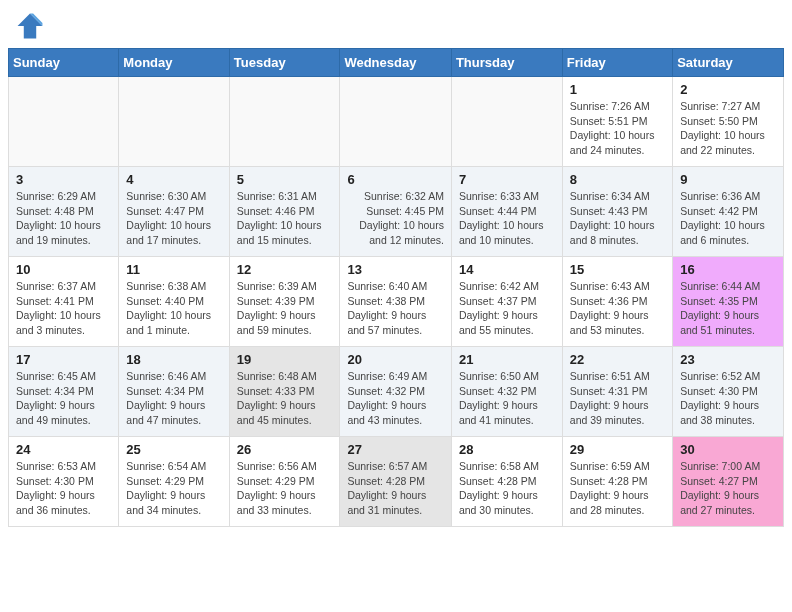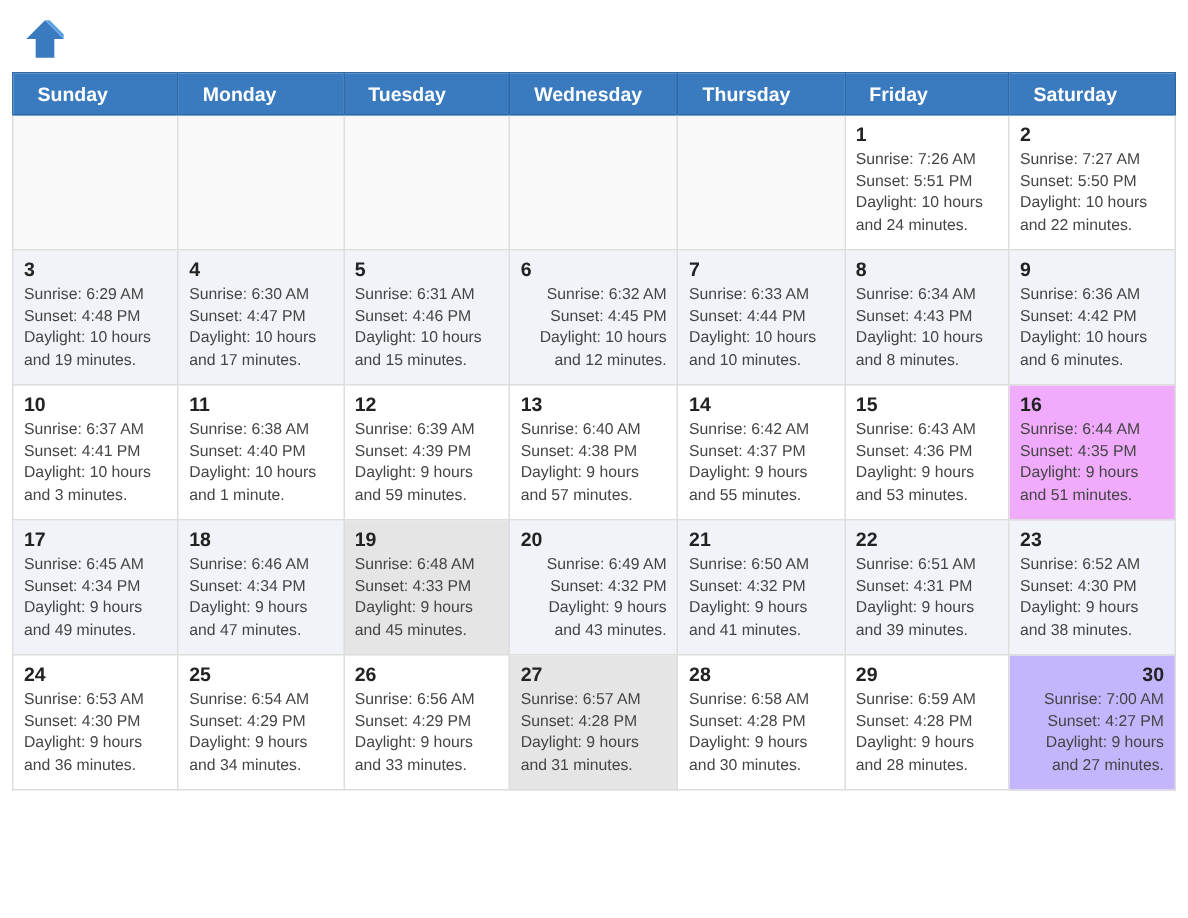--- a/index.html
+++ b/index.html
@@ -52,21 +52,21 @@
       width: 100%;
       border-collapse: collapse;
       border: 1px solid #ccc;
       margin: 0 0 0 0;
     }
     
     .calendar th {
       background-color: #3a7abf;
       color: white;
       text-align: left;
-      padding: 6px 16px;
+      padding: 6px 4px;
       font-size: 13px;
       font-weight: bold;
       border: 1px solid #2d6aa8;
     }
     
     .calendar td {
       vertical-align: top;
       padding: 5px 7px;
       font-size: 11px;
       color: #333;
@@ -265,21 +265,21 @@
 Daylight: 9 hours and 47 minutes.</div>
           </td>
           <td style="background-color: #e5e5e5;">
             <span class="day-number">19</span>
             <div class="day-info" style="white-space: pre-line;">Sunrise: 6:48 AM
 Sunset: 4:33 PM
 Daylight: 9 hours and 45 minutes.</div>
           </td>
           <td style="background-color: rgb(240, 244, 248);">
             <span class="day-number">20</span>
-            <div class="day-info" style="white-space: pre-line; text-align: right;">Sunrise: 6:49 AM
+            <div class="day-info" style="white-space: pre-line;">Sunrise: 6:49 AM
 Sunset: 4:32 PM
 Daylight: 9 hours and 43 minutes.</div>
           </td>
           <td style="background-color: rgb(240, 244, 248);">
             <span class="day-number">21</span>
             <div class="day-info" style="white-space: pre-line;">Sunrise: 6:50 AM
 Sunset: 4:32 PM
 Daylight: 9 hours and 41 minutes.</div>
           </td>
           <td style="background-color: rgb(240, 244, 248);">
@@ -325,21 +325,21 @@
             <div class="day-info" style="white-space: pre-line;">Sunrise: 6:58 AM
 Sunset: 4:28 PM
 Daylight: 9 hours and 30 minutes.</div>
           </td>
           <td style="background-color: rgb(255, 255, 255);">
             <span class="day-number">29</span>
             <div class="day-info" style="white-space: pre-line;">Sunrise: 6:59 AM
 Sunset: 4:28 PM
 Daylight: 9 hours and 28 minutes.</div>
           </td>
-          <td style="background-color: #c4b5fd; text-align: right;">
+          <td style="background-color: #f9a8d4;">
             <span class="day-number">30</span>
             <div class="day-info" style="white-space: pre-line;">Sunrise: 7:00 AM
 Sunset: 4:27 PM
 Daylight: 9 hours and 27 minutes.</div>
           </td>
         </tr>
       </tbody>
   </table>
 </div>
 

